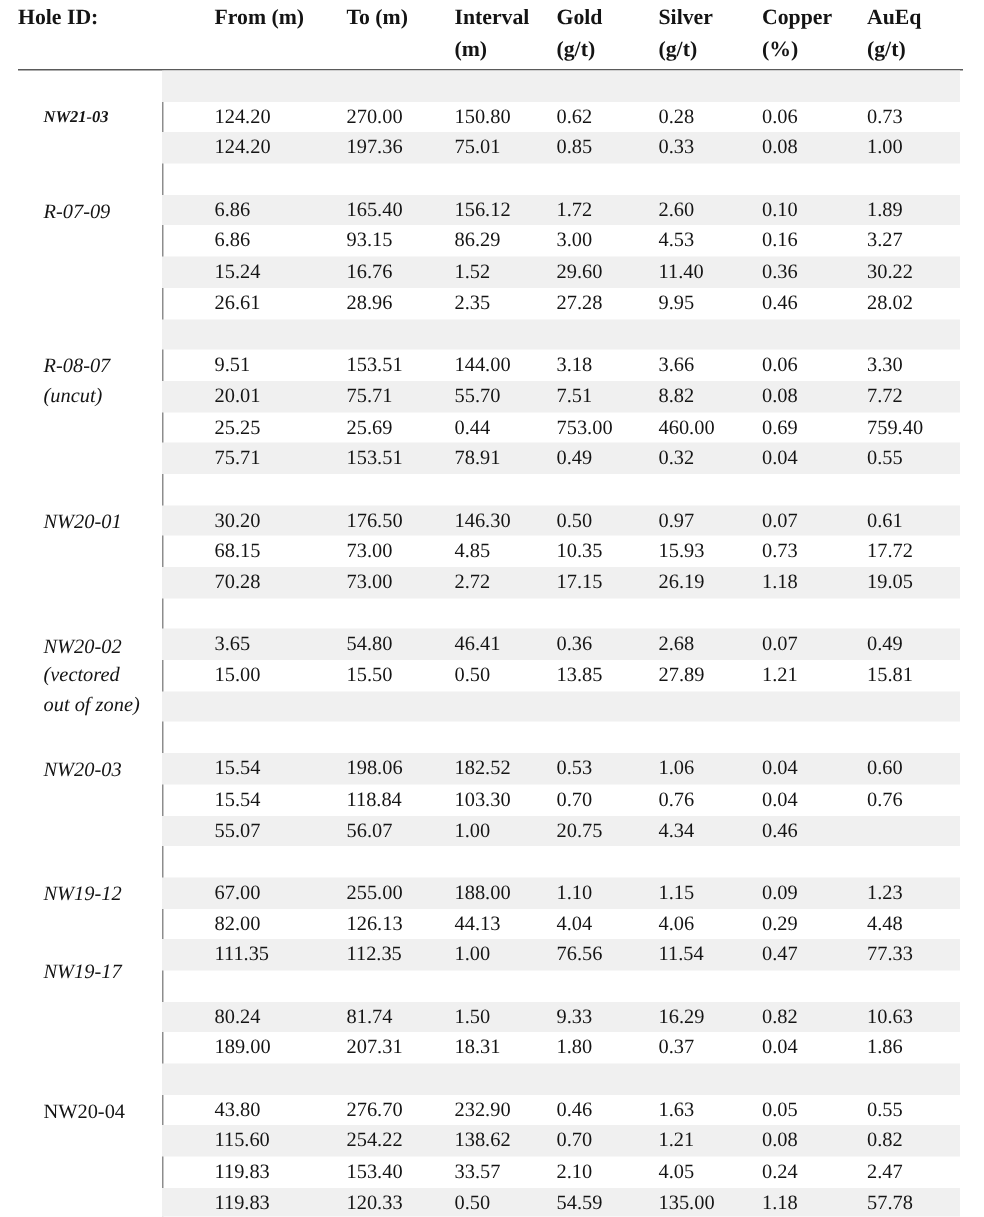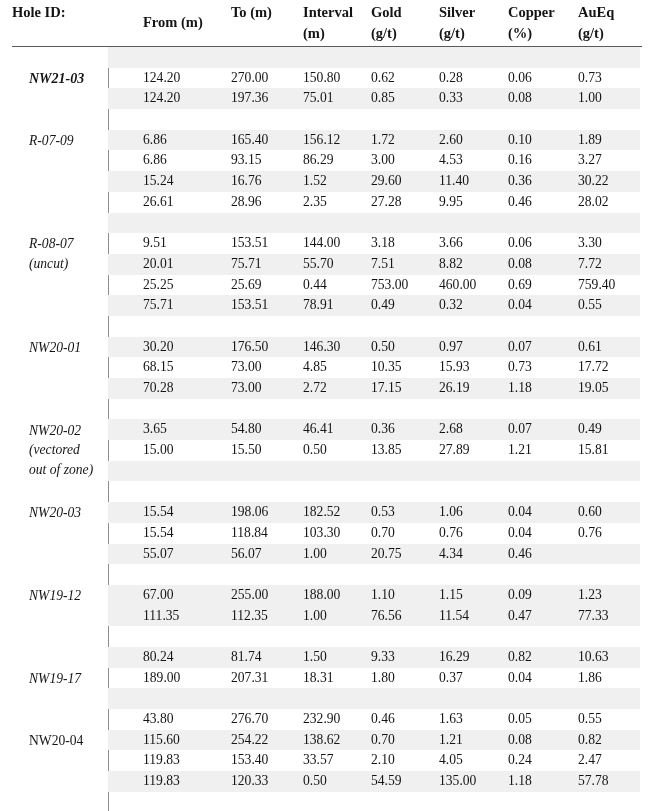--- a/index.html
+++ b/index.html
@@ -89,40 +89,40 @@
     position: absolute;
     left: 29px;
     width: 78px;
     font-size: 13.6px;
     line-height: 19.5px;
     font-style: italic;
     color: #141414;
     white-space: pre-line;
   }
   .holeid.upright { font-style: normal; }
-  .holeid.bold { font-weight: bold; font-style: italic; font-size: 14px; }
+  .holeid.bold { font-weight: bold; font-style: italic; font-size: 11px; }
 
   
   .vrule {
     position: absolute;
     left: 108px;
     top: 47px;
     width: 1px;
     height: 764px;
     background: #8d8d8d;
   }
 </style>
 </head>
 <body>
 
 <div class="drill-table">
 
   <div class="thead" id="thead">
       <div class="th" style="left: 12px; top: 2px;">Hole ID:</div>
-      <div class="th" style="left: 143px; top: 12px; text-align: right;">From (m)</div>
+      <div class="th" style="left: 143px; top: 2px; text-align: right;">From (m)</div>
       <div class="th" style="left: 231px; top: 2px;">To (m)</div>
       <div class="th" style="left: 303px; top: 2px;">Interval
 (m)</div>
       <div class="th" style="left: 371px; top: 2px;">Gold
 (g/t)</div>
       <div class="th" style="left: 439px; top: 2px;">Silver
 (g/t)</div>
       <div class="th" style="left: 508px; top: 2px; font-family: Liberation Serif, serif;">Copper
 (%)</div>
       <div class="th" style="left: 578px; top: 2px;">AuEq
@@ -349,20 +349,30 @@
       <div class="row shaded">
         <div class="shade"></div>
         <div class="cell c0">67.00</div>
         <div class="cell c1">255.00</div>
         <div class="cell c2">188.00</div>
         <div class="cell c3">1.10</div>
         <div class="cell c4">1.15</div>
         <div class="cell c5">0.09</div>
         <div class="cell c6">1.23</div>
       </div>
+      <div class="row">
+        <div class="shade"></div>
+        <div class="cell c0">82.00</div>
+        <div class="cell c1">126.13</div>
+        <div class="cell c2">44.13</div>
+        <div class="cell c3">4.04</div>
+        <div class="cell c4">4.06</div>
+        <div class="cell c5">0.29</div>
+        <div class="cell c6">4.48</div>
+      </div>
       <div class="row shaded">
         <div class="shade"></div>
         <div class="cell c0">111.35</div>
         <div class="cell c1">112.35</div>
         <div class="cell c2">1.00</div>
         <div class="cell c3">76.56</div>
         <div class="cell c4">11.54</div>
         <div class="cell c5">0.47</div>
         <div class="cell c6">77.33</div>
       </div>
@@ -386,21 +396,21 @@
         <div class="cell c1">207.31</div>
         <div class="cell c2">18.31</div>
         <div class="cell c3">1.80</div>
         <div class="cell c4">0.37</div>
         <div class="cell c5">0.04</div>
         <div class="cell c6">1.86</div>
       </div>
       <div class="row shaded">
         <div class="shade"></div>
       </div>
-      <div class="holeid" style="top: 622px; font-style: italic;">NW19-17</div>
+      <div class="holeid" style="top: 591px; font-style: italic;">NW19-17</div>
       <div class="row">
         <div class="shade"></div>
         <div class="cell c0">43.80</div>
         <div class="cell c1">276.70</div>
         <div class="cell c2">232.90</div>
         <div class="cell c3">0.46</div>
         <div class="cell c4">1.63</div>
         <div class="cell c5">0.05</div>
         <div class="cell c6">0.55</div>
       </div>

